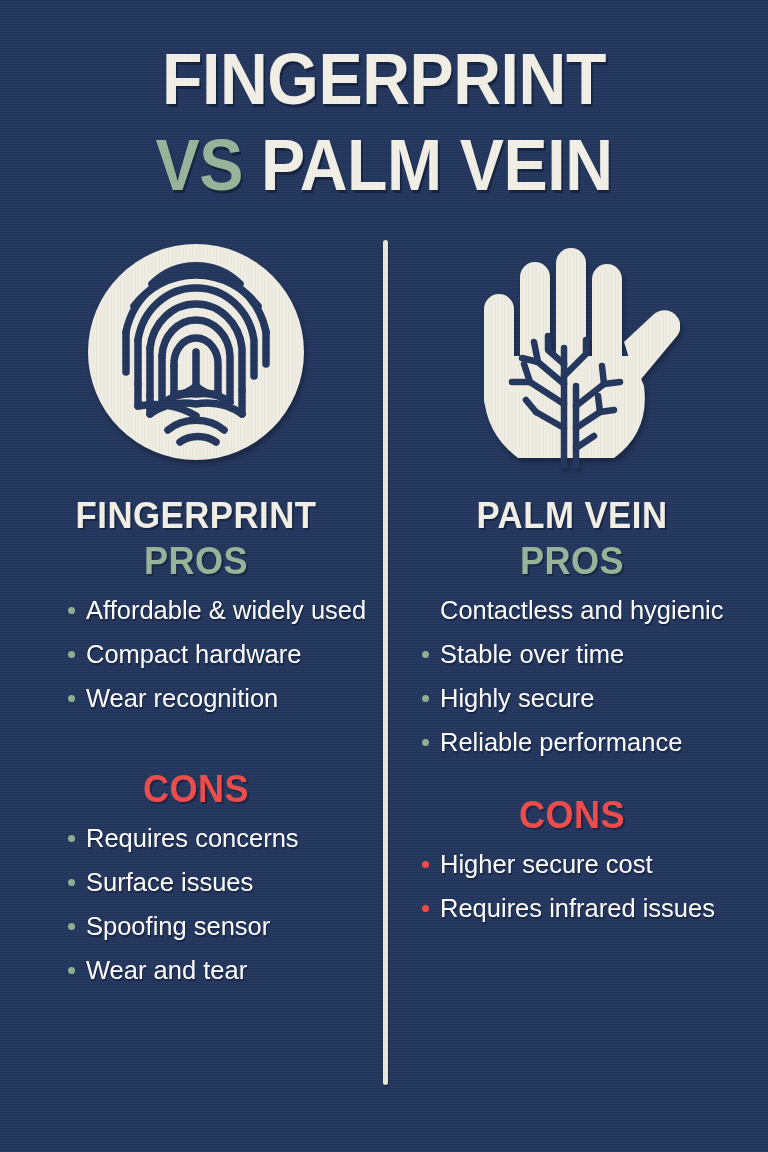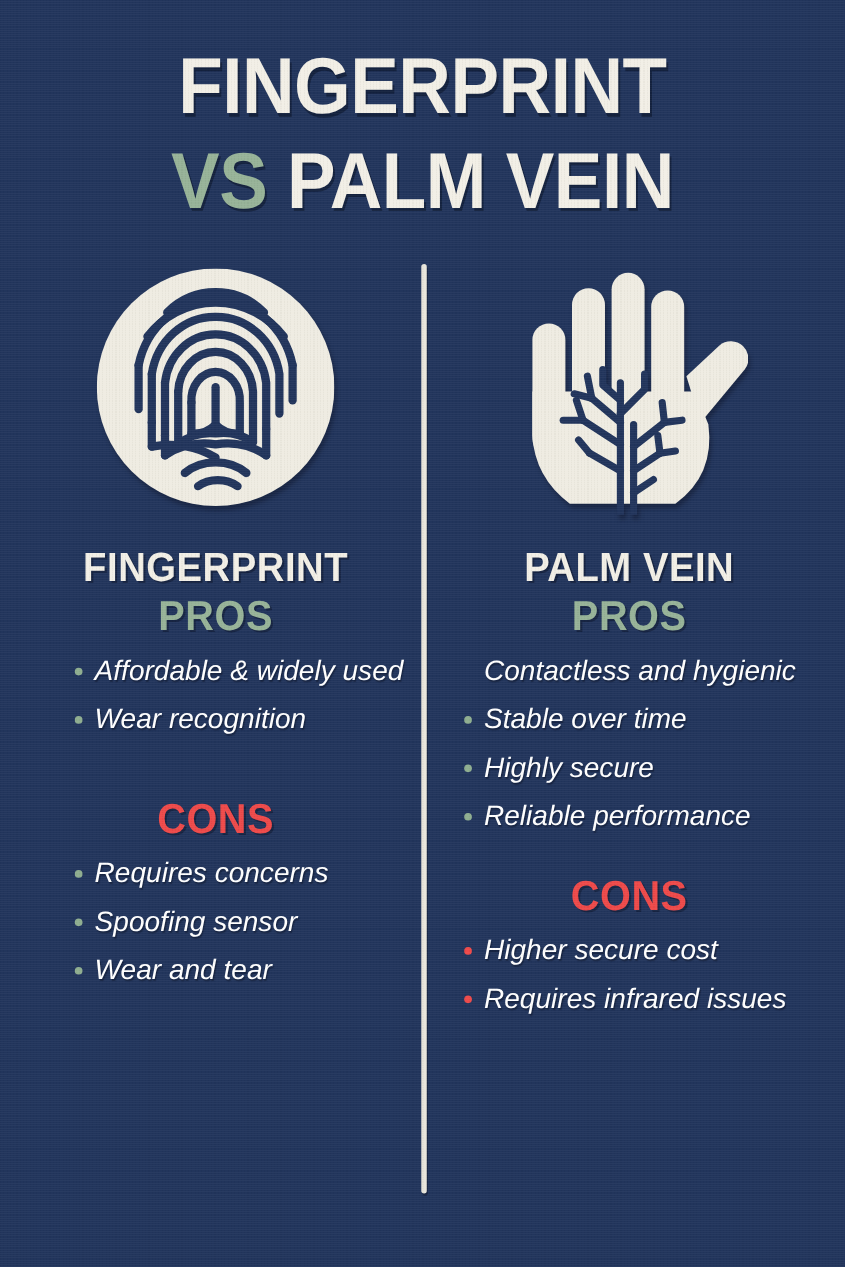--- a/index.html
+++ b/index.html
@@ -96,21 +96,20 @@
     letter-spacing: .5px;
     transform: scaleX(.95);
     text-shadow: 2px 2px 0 rgba(10,18,38,.45);
   }
   .section-head.pros { color: #97b398; }
   .section-head.cons { color: #ee4a4a; }
 
   ul.bullets {
     list-style: none;
     margin-top: 10px;
-    font-style: italic;
   }
   ul.bullets li {
     position: relative;
     padding-left: 28px;
     font-size: 25.5px;
     line-height: 33px;
     color: #ffffff;
     text-shadow: 1px 2px 1px rgba(10,18,38,.5);
     margin-bottom: 11px;
   }
@@ -172,28 +171,30 @@
         <path d="M92 198 A26 20 0 0 1 128 198"></path>
       </g>
     </svg>
   </div>
 
   <div class="col-head">FINGERPRINT</div>
 
   <div class="section-head pros">PROS</div>
   <ul class="bullets green">
     <li><span class="dot"></span><span>Affordable &amp; widely used</span></li>
+    <li><span class="dot"></span><span>Compact hardware</span></li>
     <li><span class="dot"></span><span>Wear recognition</span></li>
   </ul>
 
   <div class="gap-cons-left"></div>
 
   <div class="section-head cons">CONS</div>
   <ul class="bullets green">
     <li><span class="dot"></span><span>Requires concerns</span></li>
+    <li><span class="dot"></span><span>Surface issues</span></li>
     <li><span class="dot"></span><span>Spoofing sensor</span></li>
     <li><span class="dot"></span><span>Wear and tear</span></li>
   </ul>
 </div>
 
 <div class="col col-right">
 
   <div class="icon-wrap">
     <svg width="216" height="232" viewBox="0 0 216 232">
       <g fill="#efece2">

